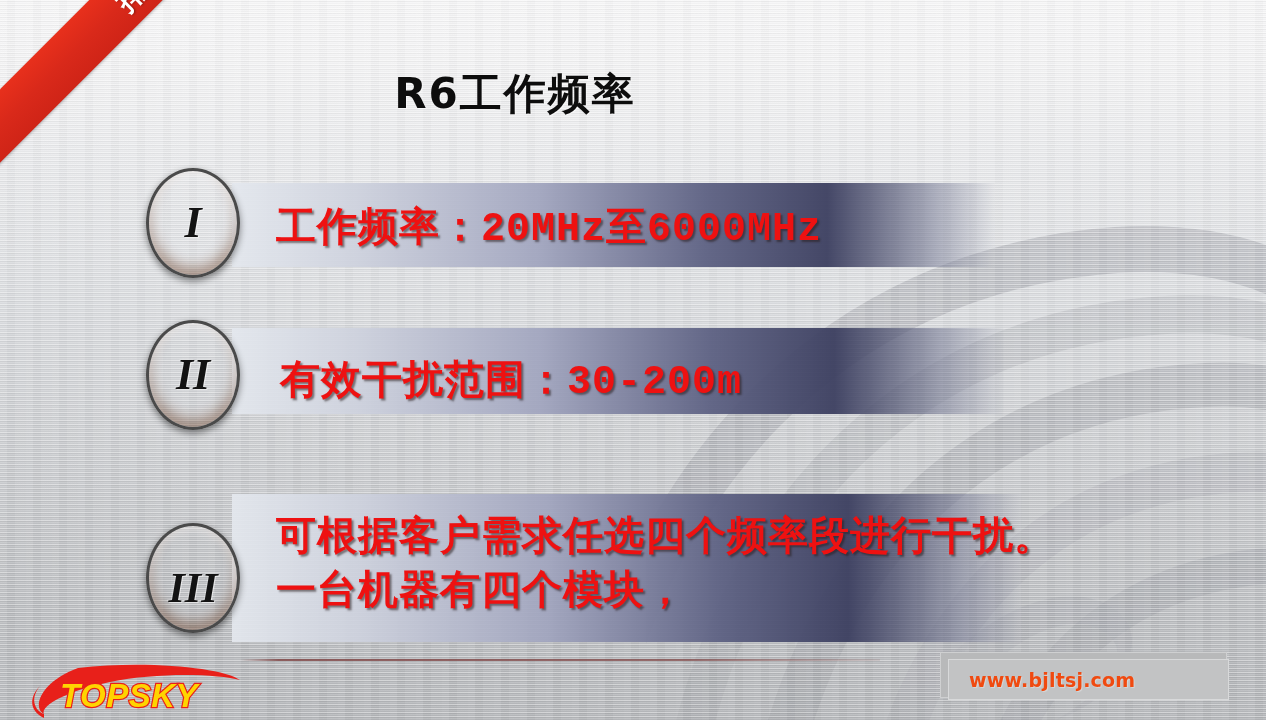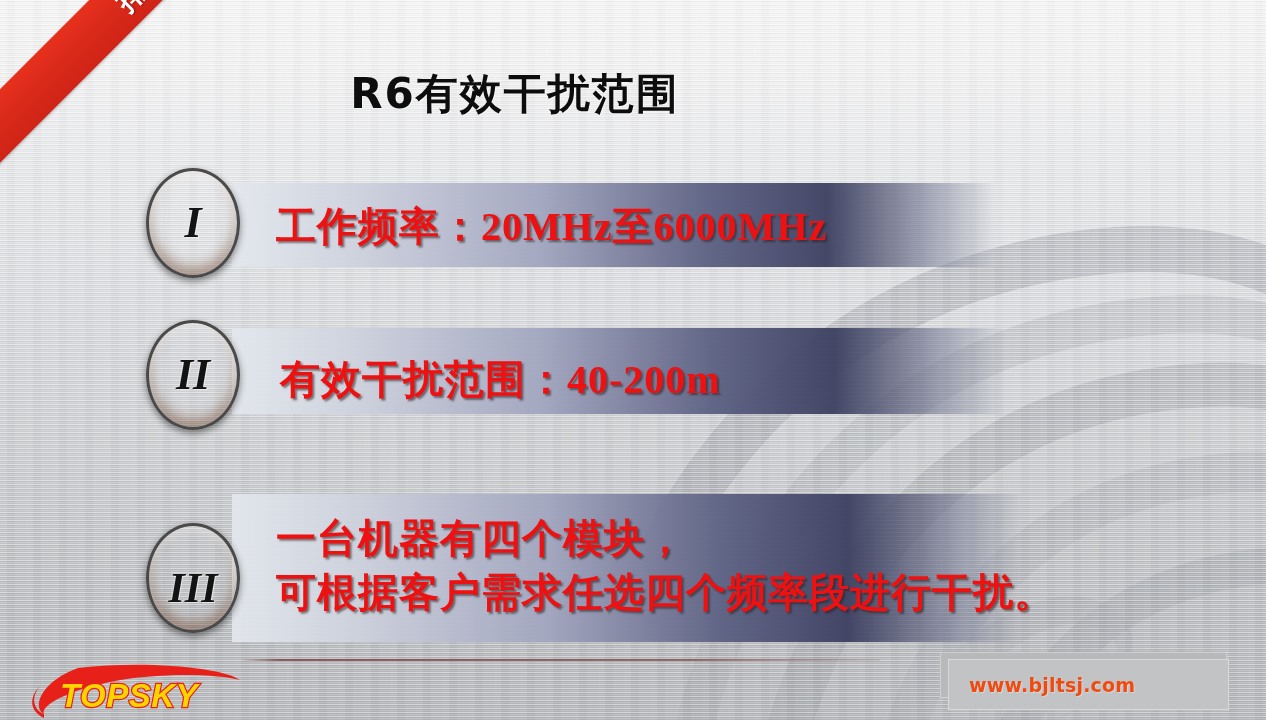--- a/index.html
+++ b/index.html
@@ -181,21 +181,21 @@
       1px 1px 0 rgba(255,255,255,0.55),
       -1px -1px 0 rgba(255,255,255,0.25);
     line-height: 1;
   }
 
   .row-text {
     position: absolute;
     z-index: 15;
     color: #ee1111;
     font-weight: bold;
-    font-family: Liberation Serif, serif;
+    font-family: Liberation Mono, monospace;
     text-shadow: 2px 2px 2px rgba(40,30,30,0.55);
     white-space: nowrap;
     letter-spacing: 1px;
   }
 
   
   #row1 .bar  { top: 183px; left: 232px; width: 763px; height: 84px; }
   #row1 .badge{ top: 168px; left: 146px; }
   #row1 .badge-inner { font-size: 44px; }
   #row1 .row-text { top: 199px; left: 276px; font-size: 40px; }
@@ -250,21 +250,21 @@
     width: 285px;
     height: 44px;
     background: #b8b9ba;
     border: 1px solid #cfd0d1;
   }
   .url-box {
     position: absolute;
     left: 8px;
     top: 7px;
     width: 281px;
-    height: 51px;
+    height: 41px;
     background: #c2c3c4;
     border: 1px solid #d8d9da;
     display: flex;
     align-items: center;
     padding-left: 20px;
     box-sizing: border-box;
     text-align: right;
   }
   .url-text {
     color: #f04a10;
@@ -294,47 +294,47 @@
   </svg>
 
   <div class="vstreaks"></div>
   <div class="scanlines"></div>
 
   <div class="ribbon">
     <span class="ribbon-text">排爆</span>
   </div>
 
   <div class="title">
-    <span class="code">R6</span><span>有效干扰范围</span>
+    <span class="code">R6</span><span>工作频率</span>
   </div>
 
   <div class="row" id="row1">
     <div class="bar"></div>
     <div class="badge">
       <span class="badge-inner">I</span>
     </div>
     <div class="row-text">工作频率：20MHz至6000MHz</div>
   </div>
 
   <div class="row" id="row2">
     <div class="bar"></div>
     <div class="badge">
       <span class="badge-inner">II</span>
     </div>
-    <div class="row-text">有效干扰范围：40-200m</div>
+    <div class="row-text">有效干扰范围：30-200m</div>
   </div>
 
   <div class="row" id="row3">
     <div class="bar"></div>
     <div class="badge">
       <span class="badge-inner">III</span>
     </div>
     <div class="row-text">
+      <div>可根据客户需求任选四个频率段进行干扰。</div>
       <div>一台机器有四个模块，</div>
-      <div>可根据客户需求任选四个频率段进行干扰。</div>
     </div>
   </div>
 
   <div class="divider"></div>
 
   <svg class="logo" viewBox="0 0 230 58">
     <path d="M 60 6 C 130 -2, 205 6, 222 18 C 200 12, 140 10, 92 20 C 48 29, 22 44, 26 52 C 14 46, 22 20, 60 6 Z" fill="#e8201a"></path>
     <path d="M 26 52 C 16 48, 12 36, 22 24 C 12 34, 10 48, 26 56 Z" fill="#e8201a"></path>
     <text x="42" y="45" font-family="Liberation Sans, DejaVu Sans, sans-serif" font-size="33" font-weight="bold" font-style="italic" fill="#ffd400" stroke="#e8201a" stroke-width="2.4" paint-order="stroke" letter-spacing="0.5">TOPSKY</text>
   </svg>

